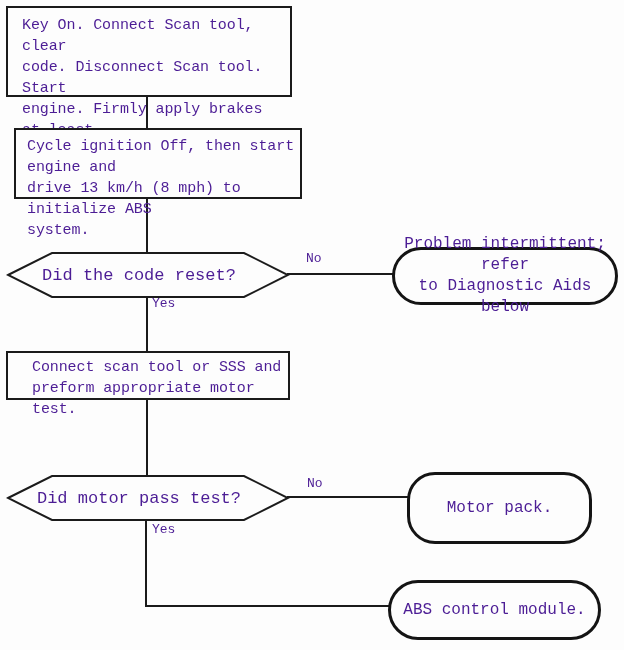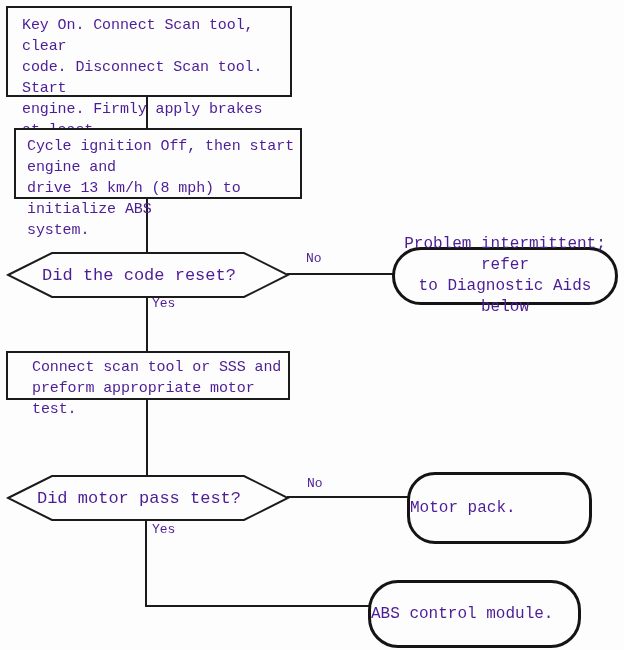--- a/index.html
+++ b/index.html
@@ -18,21 +18,21 @@
   .decision{position:absolute;}
   .decision svg{position:absolute;left:0;top:0;display:block;}
   .qtext{
     position:absolute;left:0;top:0;right:0;bottom:0;
     display:flex;align-items:center;justify-content:center;
     font-size:17px;transform:translateX(-9px);
   }
   .terminator{
     position:absolute;border:3px solid #141414;border-radius:32px;
     background:#fdfdfd;box-sizing:border-box;
-    display:flex;align-items:center;
+    display:flex;align-items:center;justify-content:center;
     text-align:center;font-size:16px;line-height:21px;
   }
   .ttext{white-space:pre-line;}
   .edge-label{position:absolute;font-size:13px;line-height:1.1;}
 </style>
 </head>
 <body>
 
 <div class="canvas">
 
@@ -84,17 +84,17 @@
 
   <div class="terminator" style="left:392px;top:247px;width:226px;height:58px;border-radius:29px">
     <span class="ttext">Problem intermittent; refer
 to Diagnostic Aids below</span>
   </div>
 
   <div class="terminator" style="left:407px;top:472px;width:185px;height:72px;border-radius:28px">
     <span class="ttext">Motor pack.</span>
   </div>
 
-  <div class="terminator" style="left:368px;top:580px;width:213px;height:68px;border-radius:30px">
+  <div class="terminator" style="left:388px;top:580px;width:213px;height:60px;border-radius:30px">
     <span class="ttext">ABS control module.</span>
   </div>
 
 </div>
 
 </body></html>

